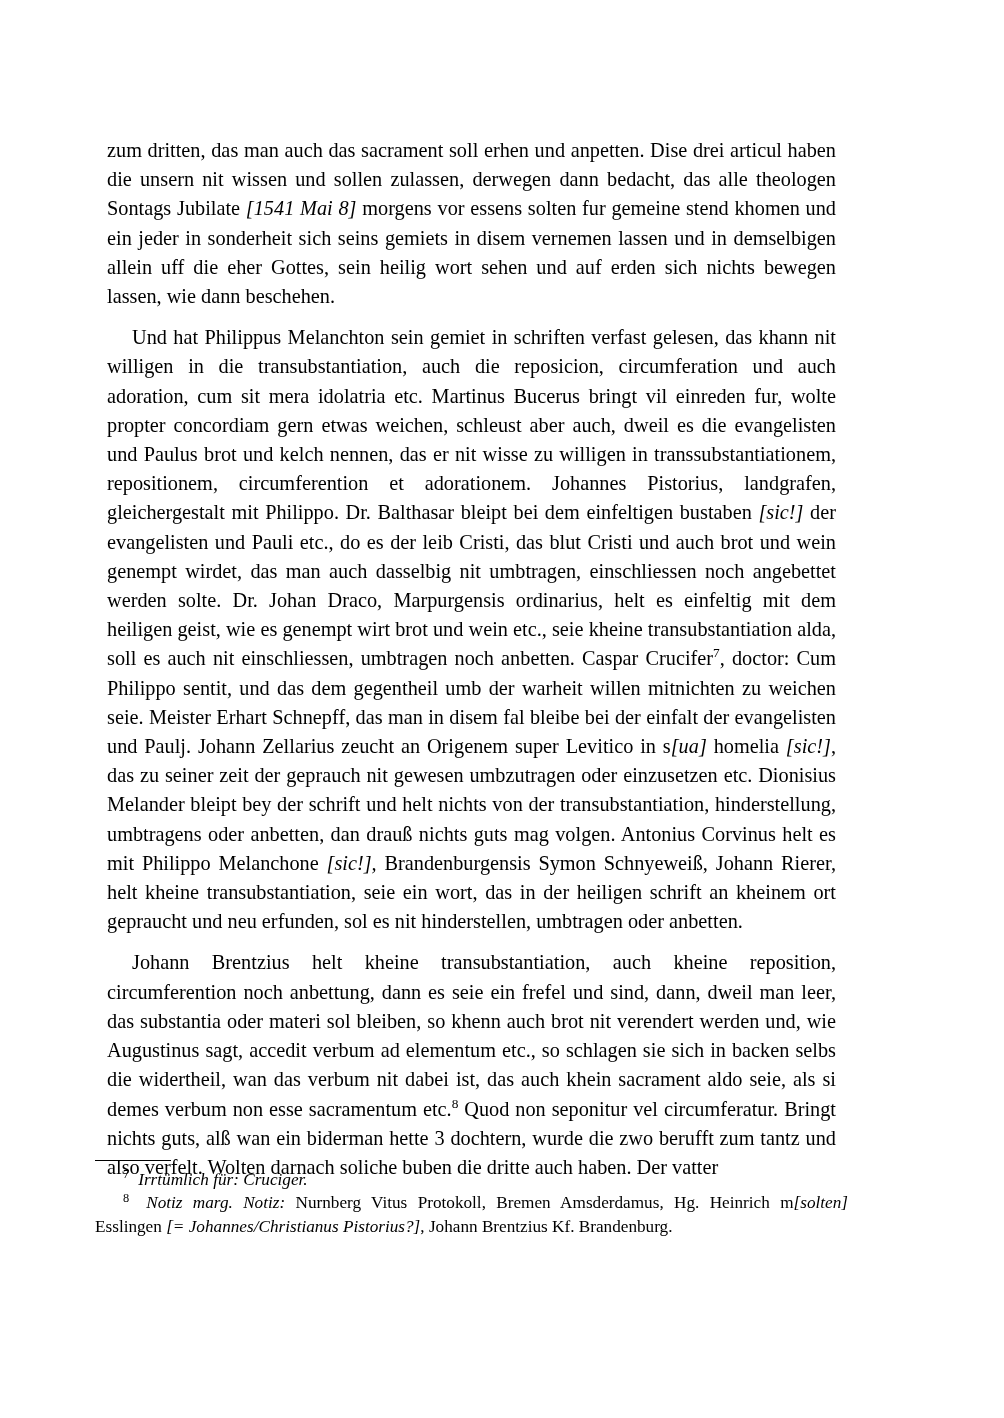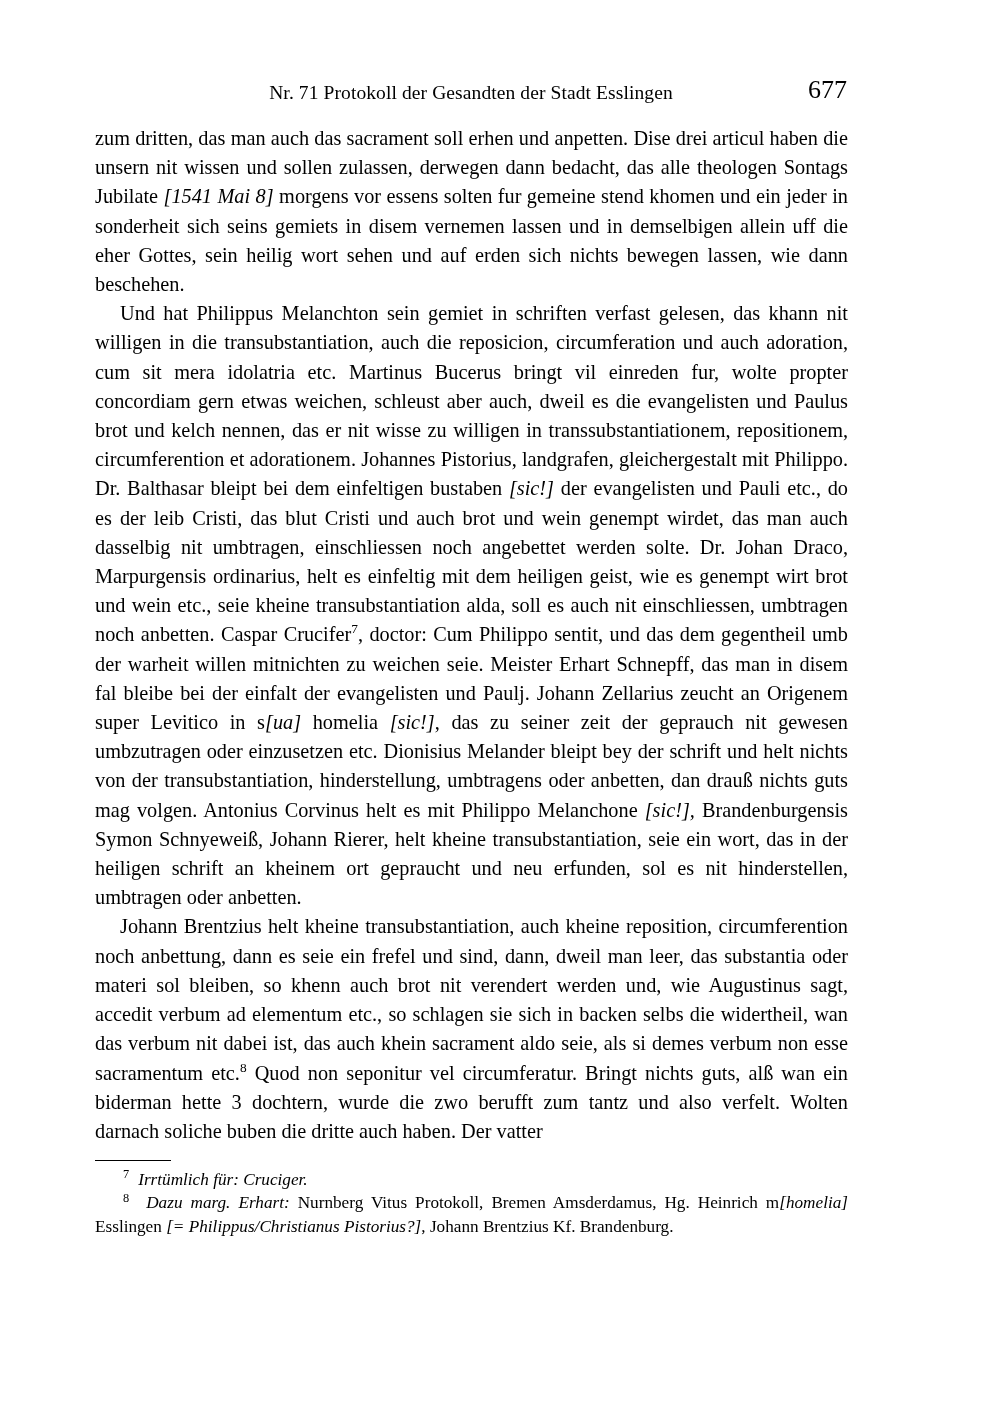--- a/index.html
+++ b/index.html
@@ -51,21 +51,21 @@
 
   
   .textblock {
     position: absolute;
     left: 95px;
     top: 124px;
     width: 753px;
   }
 
   p.para {
-    margin: 0;
+    margin: 12px;
     font-size: 20.3px;
     line-height: 29.2px;
     text-align: justify;
     text-justify: inter-word;
     hyphens: none;
     -webkit-hyphens: none;
   }
   p.para.indent {
     text-indent: 25px;
   }
@@ -107,38 +107,34 @@
   .fn-indent-7 { padding-left: 28px; }
   .fn-indent-8 { padding-left: 28px; }
   .fn-gap-sm { display: inline-block; width: 9px; }
   .fn-gap-lg { display: inline-block; width: 17px; }
 </style>
 </head>
 <body>
 
 <div class="page">
 
-  <div class="running-head">
-    <div class="rh-title">Nr. 71 Protokoll der Gesandten der Stadt Esslingen</div>
-    <div class="rh-pageno">677</div>
-  </div>
 
   <div class="textblock">
 
     <p class="para"><span>zum dritten, das man auch das sacrament soll erhen und anpetten. Dise drei articul haben die unsern nit wissen und sollen zulassen, derwegen dann bedacht, das alle theologen Sontags Jubilate </span><i>[1541 Mai 8]</i><span> morgens vor essens solten fur gemeine stend khomen und ein jeder in sonderheit sich seins gemiets in disem vernemen lassen und in demselbigen allein uff die eher Gottes, sein heilig wort sehen und auf erden sich nichts bewegen lassen, wie dann beschehen.</span></p>
 
     <p class="para indent"><span>Und hat Philippus Melanchton sein gemiet in schriften verfast gelesen, das khann nit willigen in die transubstantiation, auch die reposicion, circumferation und auch adoration, cum sit mera idolatria etc. Martinus Bucerus bringt vil einreden fur, wolte propter concordiam gern etwas weichen, schleust aber auch, dweil es die evangelisten und Paulus brot und kelch nennen, das er nit wisse zu willigen in transsubstantiationem, repositionem, circumferention et adorationem. Johannes Pistorius, landgrafen, gleichergestalt mit Philippo. Dr. Balthasar bleipt bei dem einfeltigen bustaben </span><i>[sic!]</i><span> der evangelisten und Pauli etc., do es der leib Cristi, das blut Cristi und auch brot und wein genempt wirdet, das man auch dasselbig nit umbtragen, einschliessen noch angebettet werden solte. Dr. Johan Draco, Marpurgensis ordinarius, helt es einfeltig mit dem heiligen geist, wie es genempt wirt brot und wein etc., seie kheine transubstantiation alda, soll es auch nit einschliessen, umbtragen noch anbetten. Caspar Crucifer</span><sup class="fnref">7</sup><span>, doctor: Cum Philippo sentit, und das dem gegentheil umb der warheit willen mitnichten zu weichen seie. Meister Erhart Schnepff, das man in disem fal bleibe bei der einfalt der evangelisten und Paulj. Johann Zellarius zeucht an Origenem super Levitico in s</span><i>[ua]</i><span> homelia </span><i>[sic!]</i><span>, das zu seiner zeit der geprauch nit gewesen umbzutragen oder einzusetzen etc. Dionisius Melander bleipt bey der schrift und helt nichts von der transubstantiation, hinderstellung, umbtragens oder anbetten, dan drauß nichts guts mag volgen. Antonius Corvinus helt es mit Philippo Melanchone </span><i>[sic!],</i><span> Brandenburgensis Symon Schnyeweiß, Johann Rierer, helt kheine transubstantiation, seie ein wort, das in der heiligen schrift an kheinem ort gepraucht und neu erfunden, sol es nit hinderstellen, umbtragen oder anbetten.</span></p>
 
     <p class="para indent"><span>Johann Brentzius helt kheine transubstantiation, auch kheine reposition, circumferention noch anbettung, dann es seie ein frefel und sind, dann, dweil man leer, das substantia oder materi sol bleiben, so khenn auch brot nit verendert werden und, wie Augustinus sagt, accedit verbum ad elementum etc., so schlagen sie sich in backen selbs die widertheil, wan das verbum nit dabei ist, das auch khein sacrament aldo seie, als si demes verbum non esse sacramentum etc.</span><sup class="fnref">8</sup><span> Quod non seponitur vel circumferatur. Bringt nichts guts, alß wan ein biderman hette 3 dochtern, wurde die zwo berufft zum tantz und also verfelt. Wolten darnach soliche buben die dritte auch haben. Der vatter</span></p>
 
   </div>
 
   <div class="footnotes">
 
     <div class="fn-rule"></div>
 
     <p class="footnote fn-indent-7"><span class="fn-num">7</span><span class="fn-gap-sm"></span><i>Irrtümlich für: Cruciger.</i></p>
 
-    <p class="footnote"><span class="fn-indent-8"></span><span class="fn-num">8</span><span class="fn-gap-lg"></span><i>Dazu marg. Erhart:</i><span> Nurnberg Vitus Protokoll, Bremen Amsderdamus, Hg. Heinrich m</span><i>[homelia]</i><span> Esslingen </span><i>[=</i><span> </span><i>Philippus/Christianus Pistorius?]</i><span>, Johann Brentzius Kf. Brandenburg.</span></p>
+    <p class="footnote"><span class="fn-indent-8"></span><span class="fn-num">8</span><span class="fn-gap-lg"></span><i>Notiz marg. Notiz:</i><span> Nurnberg Vitus Protokoll, Bremen Amsderdamus, Hg. Heinrich m</span><i>[solten]</i><span> Esslingen </span><i>[=</i><span> </span><i>Johannes/Christianus Pistorius?]</i><span>, Johann Brentzius Kf. Brandenburg.</span></p>
 
   </div>
 
 </div>
 
 </body></html>

